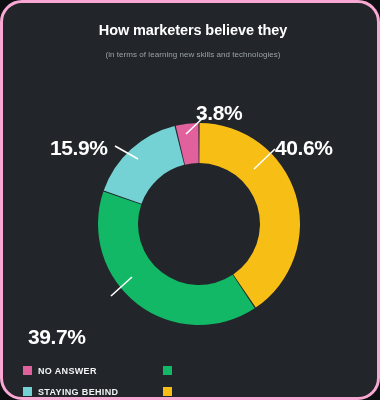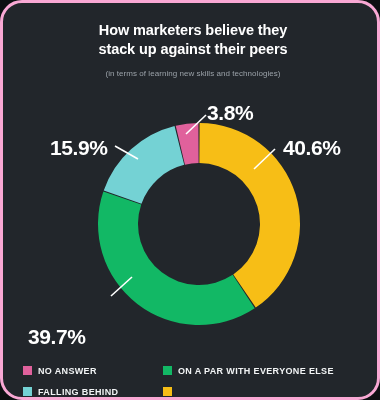--- a/index.html
+++ b/index.html
@@ -58,22 +58,22 @@
   }
   
   .dlabel {
     position: absolute;
     color: #ffffff;
     font-size: 21px;
     font-weight: bold;
     letter-spacing: -0.4px;
     white-space: nowrap;
   }
-  .dlabel-pink  { left: 204px; top: 98px; }
-  .dlabel-yellow{ left: 280px; top: 133px; }
+  .dlabel-pink  { left: 193px; top: 98px; }
+  .dlabel-yellow{ left: 272px; top: 133px; }
   .dlabel-cyan  { left: 47px;  top: 133px; }
   .dlabel-green { left: 25px;  top: 278px; margin-top: 44px; }
   .leader-svg {
     position: absolute;
     left: 0; top: 0;
     width: 380px; height: 340px;
     pointer-events: none;
   }
   
   .legend {
@@ -106,21 +106,20 @@
   }
 </style>
 </head>
 <body>
 
 <div id="root">
 
   <div class="header">
     <div class="title">
       <span>How marketers believe they</span><br>
-      <span>stack up against their peers</span>
     </div>
     <div class="subtitle">(in terms of learning new skills and technologies)</div>
   </div>
 
   <div class="chart-area">
     <svg class="donut-svg" viewBox="0 0 206 206">
       <g id="donut-slices">
           <path d="M 103.61697005345853 2.001884433653231 A 101 101 0 0 1 159.7558406664839 186.54504503703794 L 137.27828000649026 153.45789848771597 A 61 61 0 0 0 103.37262547783139 42.00113812329552 Z" fill="#f7be16"></path>
           <path d="M 158.73093507382535 187.23219619478687 A 101 101 0 0 1 7.348730190371853 70.5680006196701 L 45.23042120408597 83.41235680989976 A 61 61 0 0 0 136.659277618845 153.8729105730891 Z" fill="#12b865"></path>
           <path d="M 7.752090440634149 69.40184938763946 A 101 101 0 0 1 78.51457928507439 5.01293874999061 L 88.2117756078172 43.819695680687396 A 61 61 0 0 0 45.474034820581025 82.70804764996046 Z" fill="#74d2d4"></path>
@@ -141,24 +140,23 @@
     <div class="dlabel dlabel-green">39.7%</div>
   </div>
 
   <div class="legend" id="legend">
       <div class="legend-item">
         <span class="swatch" style="background: rgb(224, 97, 156);"></span>
         <span class="legend-label">NO ANSWER</span>
       </div>
       <div class="legend-item">
         <span class="swatch" style="background: rgb(18, 184, 101);"></span>
-        <span class="legend-label">ON A PAR WITH EVERYONE ELSE</span>
       </div>
       <div class="legend-item">
         <span class="swatch" style="background: rgb(116, 210, 212);"></span>
-        <span class="legend-label">FALLING BEHIND</span>
+        <span class="legend-label">STAYING BEHIND</span>
       </div>
       <div class="legend-item">
         <span class="swatch" style="background: rgb(247, 190, 22);"></span>
       </div>
     </div>
 
 </div>
 
 </body></html>

